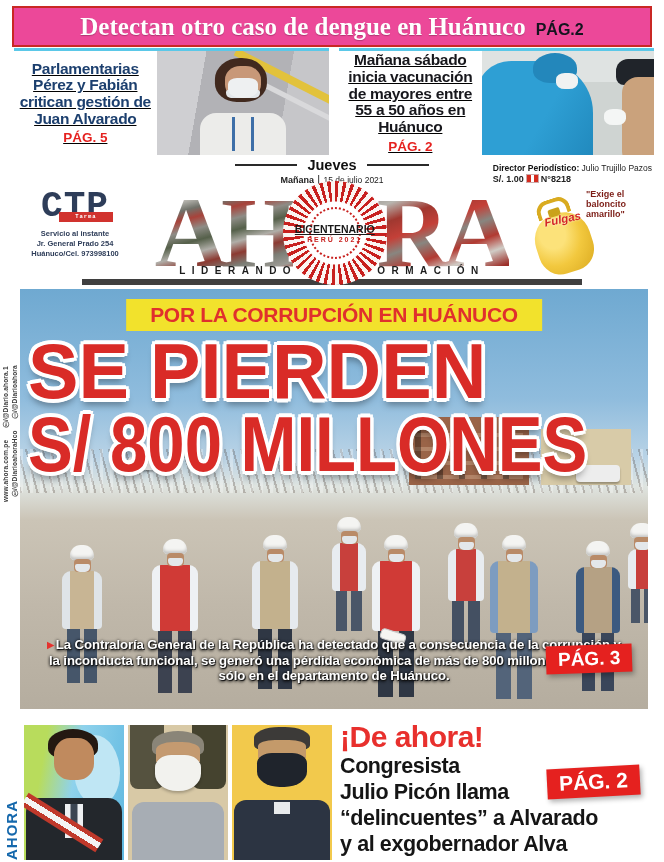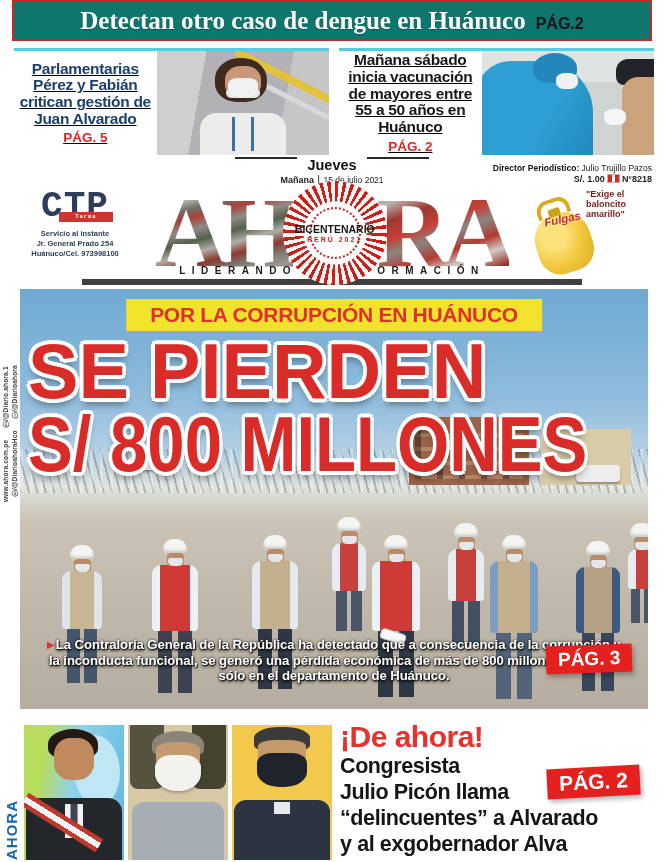--- a/index.html
+++ b/index.html
@@ -1,19 +1,19 @@
 <!DOCTYPE html>
 <html><head>
 <meta charset="utf-8">
 <style>
   html,body{margin:0;padding:0;background:#888;}
   .page{position:relative;width:664px;height:862px;background:#fff;overflow:hidden;
         font-family:"Liberation Sans",sans-serif;}
   
-  .banner{position:absolute;left:12px;top:0;right:12px;height:37px;background:#0f766e;
+  .banner{position:absolute;left:12px;top:6px;right:12px;height:37px;background:#ec4899;
           border:2px solid #c92824;display:flex;align-items:center;justify-content:center;gap:10px;}
   .banner-h{font-family:"Liberation Serif",serif;font-weight:bold;color:#fff;font-size:25px;
             white-space:nowrap;text-shadow:0 1px 1px rgba(0,0,0,.25);}
   .banner-p{color:#14141e;font-weight:bold;font-size:16px;margin-top:6px;}
   
   .teasers{position:absolute;left:14px;top:48px;right:10px;height:107px;display:flex;gap:10px;text-decoration:underline;}
   .teaser{flex:1;display:flex;border-top:3px solid #5bc8e8;}
   .t-text{width:44%;display:flex;flex-direction:column;align-items:center;justify-content:center;
           text-align:center;padding:2px 2px;}
   .t-head{font-weight:bold;font-size:15.5px;line-height:1.08;letter-spacing:-.3px;}
@@ -34,27 +34,27 @@
   .ph2{background:linear-gradient(180deg,#dfe3e2 0 30%,#cfd4d2 30%);}
   .ph2 .nurse{position:absolute;left:-6px;top:10px;width:68%;height:110%;background:linear-gradient(120deg,#2e9fd4 0 55%,#1f86ba);border-radius:30% 45% 0 0;}
   .ph2 .cap{position:absolute;left:30%;top:2px;width:44px;height:30px;background:#2387bb;border-radius:50% 50% 40% 40%;}
   .ph2 .nmask{position:absolute;left:43%;top:22px;width:22px;height:16px;background:#f0f2f2;border-radius:40%;}
   .ph2 .arm{position:absolute;right:-4px;top:26px;width:36px;height:90px;background:#caa27c;border-radius:16px 0 0 16px;}
   .ph2 .sleeve{position:absolute;right:-4px;top:8px;width:42px;height:26px;background:#20242a;border-radius:12px 0 0 8px;}
   .ph2 .glove{position:absolute;right:28px;top:58px;width:22px;height:16px;background:#f4f6f5;border-radius:40%;}
   
   .masthead{position:absolute;left:0;top:155px;width:664px;height:134px;background:#fff;}
   .day-block{position:absolute;left:0;right:0;top:2px;text-align:center;}
-  .day-row{display:flex;justify-content:center;gap:10px;}
+  .day-row{display:flex;align-items:center;justify-content:center;gap:10px;}
   .day-rule{width:62px;height:2px;background:#2a2a2a;}
   .day{font-weight:bold;font-size:14.5px;color:#111;}
   .place-row{font-size:8.5px;color:#222;margin-top:0;}
   .place-row b{font-size:9px;}
   .place-sep{font-size:11px;margin:0 1px;}
-  .director{position:absolute;right:12px;top:8px;text-align:right;font-size:8.5px;color:#222;}
+  .director{position:absolute;right:12px;top:8px;text-align:left;font-size:8.5px;color:#222;}
   .director b{color:#111;}
   .edition{margin-top:1px;font-weight:bold;font-size:9px;}
   .flag{display:inline-block;width:11px;height:7px;margin:0 2px;vertical-align:-1px;
         background:linear-gradient(90deg,#d52b1e 0 33%,#fff 33% 66%,#d52b1e 66%);border:.5px solid #caa;}
   .ctp{position:absolute;left:16px;top:36px;width:118px;text-align:center;}
   .ctp-name{position:relative;display:inline-block;font-size:36px;font-weight:bold;color:#2e3d59;
             letter-spacing:1px;line-height:.9;font-family:Liberation Mono, monospace;}
   .ctp-chip{position:absolute;right:-4px;bottom:1px;width:54px;height:10px;background:#d1332e;
             color:#fff;font-size:5.5px;font-weight:bold;line-height:10px;text-align:center;letter-spacing:1px;}
   .ctp-lines{margin-top:6px;font-size:7.5px;font-weight:bold;color:#2e3d59;line-height:1.3;}
@@ -63,21 +63,21 @@
                 letter-spacing:-6px;color:transparent;-webkit-background-clip:text;background-clip:text;}
   .logo-left{background-image:linear-gradient(165deg,#9a9892 4%,#c8c6c0 12%,#70726a 22%,#a8423a 30%,#8e8c86 40%,#55604a 50%,#b0aea8 60%,#8c3a32 70%,#7c7e76 80%,#9c9a94 90%,#b2342c 98%);
              -webkit-background-clip:text;background-clip:text;}
   .logo-right{background-image:linear-gradient(160deg,#8e8c86 0%,#b8b6b0 12%,#a03830 26%,#c44038 40%,#888680 52%,#b23a32 66%,#d0ccc6 78%,#9c2e28 92%);
              -webkit-background-clip:text;background-clip:text;}
   .sunburst{position:relative;width:104px;height:104px;margin:0 -10px;z-index:3;border-radius:50%;
             background:radial-gradient(circle,#fff 0 31px,rgba(255,255,255,0) 32px),
                        repeating-conic-gradient(#c8201e 0deg 4deg,#fbf5f2 4deg 9deg);}
   .sunburst::before{content:"";position:absolute;inset:26px;border:2px dotted #c8201e;border-radius:50%;}
   .badge-inner{position:absolute;inset:0;display:flex;flex-direction:column;align-items:center;justify-content:center;z-index:2;}
-  .badge-top{font-size:10.5px;font-weight:bold;color:#181818;letter-spacing:0;}
+  .badge-top{font-size:10.5px;font-weight:bold;color:#181818;letter-spacing:0;text-decoration:underline;}
   .badge-bottom{font-size:7px;font-weight:bold;color:#c8201e;letter-spacing:2px;margin-top:1px;}
   .tagline{position:absolute;left:0;right:0;top:110px;text-align:center;font-size:10px;font-weight:bold;
            color:#1c1c1c;letter-spacing:6.5px;}
   .tagline-bar{position:absolute;left:50%;top:124px;transform:translateX(-50%);width:500px;height:6px;background:#3f3f3f;}
   
   .gas-ad{position:absolute;right:4px;top:34px;width:126px;height:84px;}
   .gas-quote{position:absolute;right:4px;top:0;width:70px;font-size:9px;font-weight:bold;color:#7c1d16;line-height:1.12;}
   .tank{position:absolute;left:2px;top:24px;width:56px;height:60px;transform:rotate(-18deg);
         background:radial-gradient(ellipse at 35% 30%,#fce27a 0 25%,#f2c83e 55%,#d9a81e 100%);
         border-radius:44% 44% 38% 38%;}

